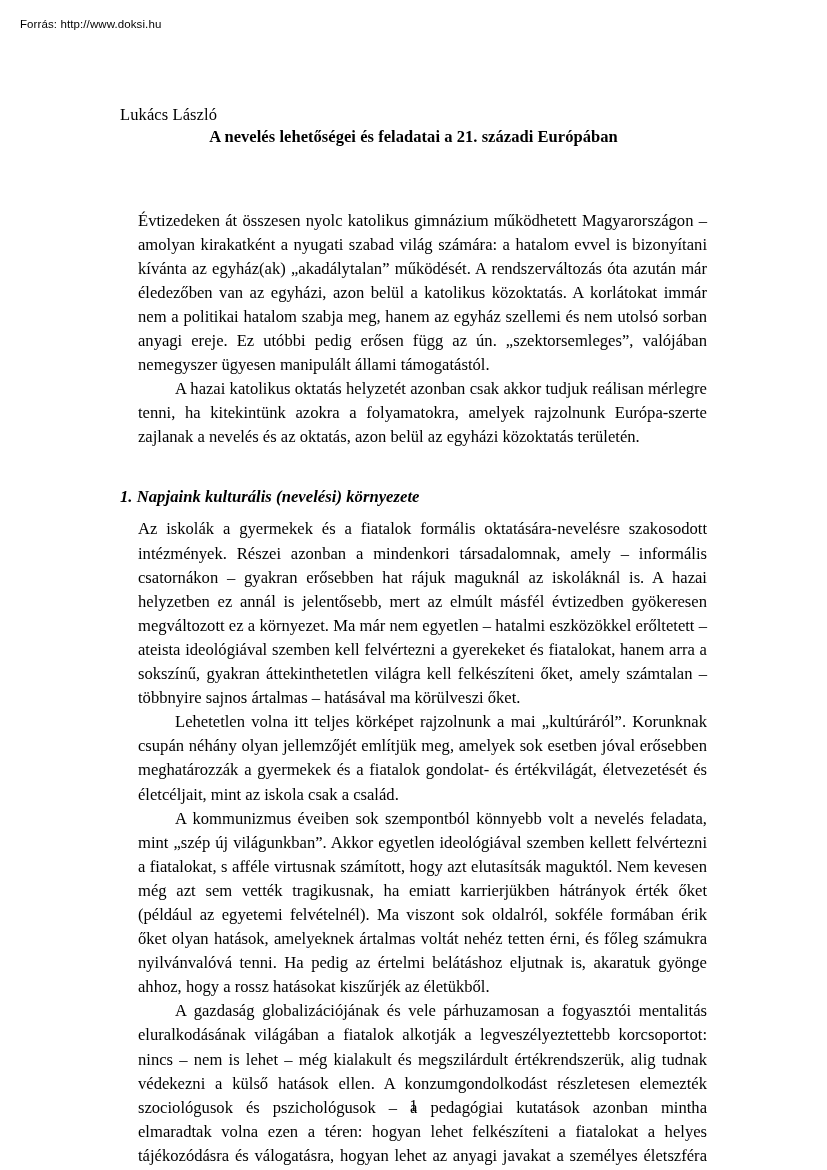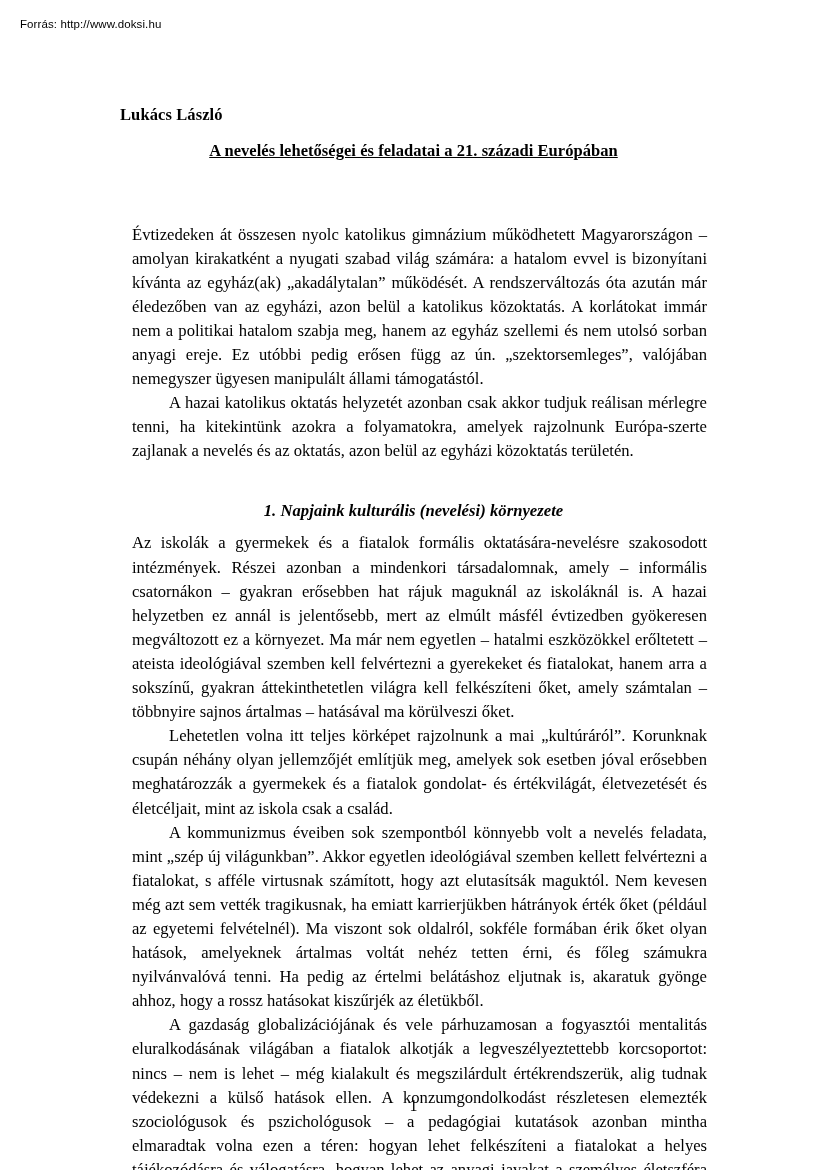--- a/index.html
+++ b/index.html
@@ -30,60 +30,59 @@
     white-space: nowrap;
   }
   .content {
     position: absolute;
     left: 120px;
     top: 104px;
     width: 587px;
   }
   .author {
     font-size: 16.5px;
-    font-weight: bold;
+    font-weight: normal;
     line-height: 1.35;
-    margin: 0 0 14px 0;
+    margin: 0 0 0 0;
     letter-spacing: 0.1px;
   }
   .doc-title {
     font-size: 16.5px;
     font-weight: bold;
     text-align: center;
     line-height: 1.35;
     margin: 0;
     letter-spacing: 0.05px;
-    text-decoration: underline;
   }
   .body-block {
     margin-top: 60px;
   }
   p.para {
     font-size: 16.6px;
     line-height: 24.1px;
     text-align: justify;
     text-justify: inter-word;
-    margin: 0 0 0 12px;
+    margin: 0 0 0 18px;
     letter-spacing: 0.0px;
     hyphens: none;
   }
   p.para.indent {
     text-indent: 37px;
   }
   p.para + p.para {
     margin-top: 0;
   }
   p.gap-before {
     margin-top: 13px;
   }
   h2.section-heading {
     font-size: 16.6px;
     font-style: italic;
     font-weight: bold;
-    text-align: center;
+    text-align: left;
     line-height: 24px;
     margin: 36px 0 8px 0;
     letter-spacing: 0.05px;
   }
   .page-number {
     position: absolute;
     left: 0;
     right: 0;
     top: 1098px;
     text-align: center;

